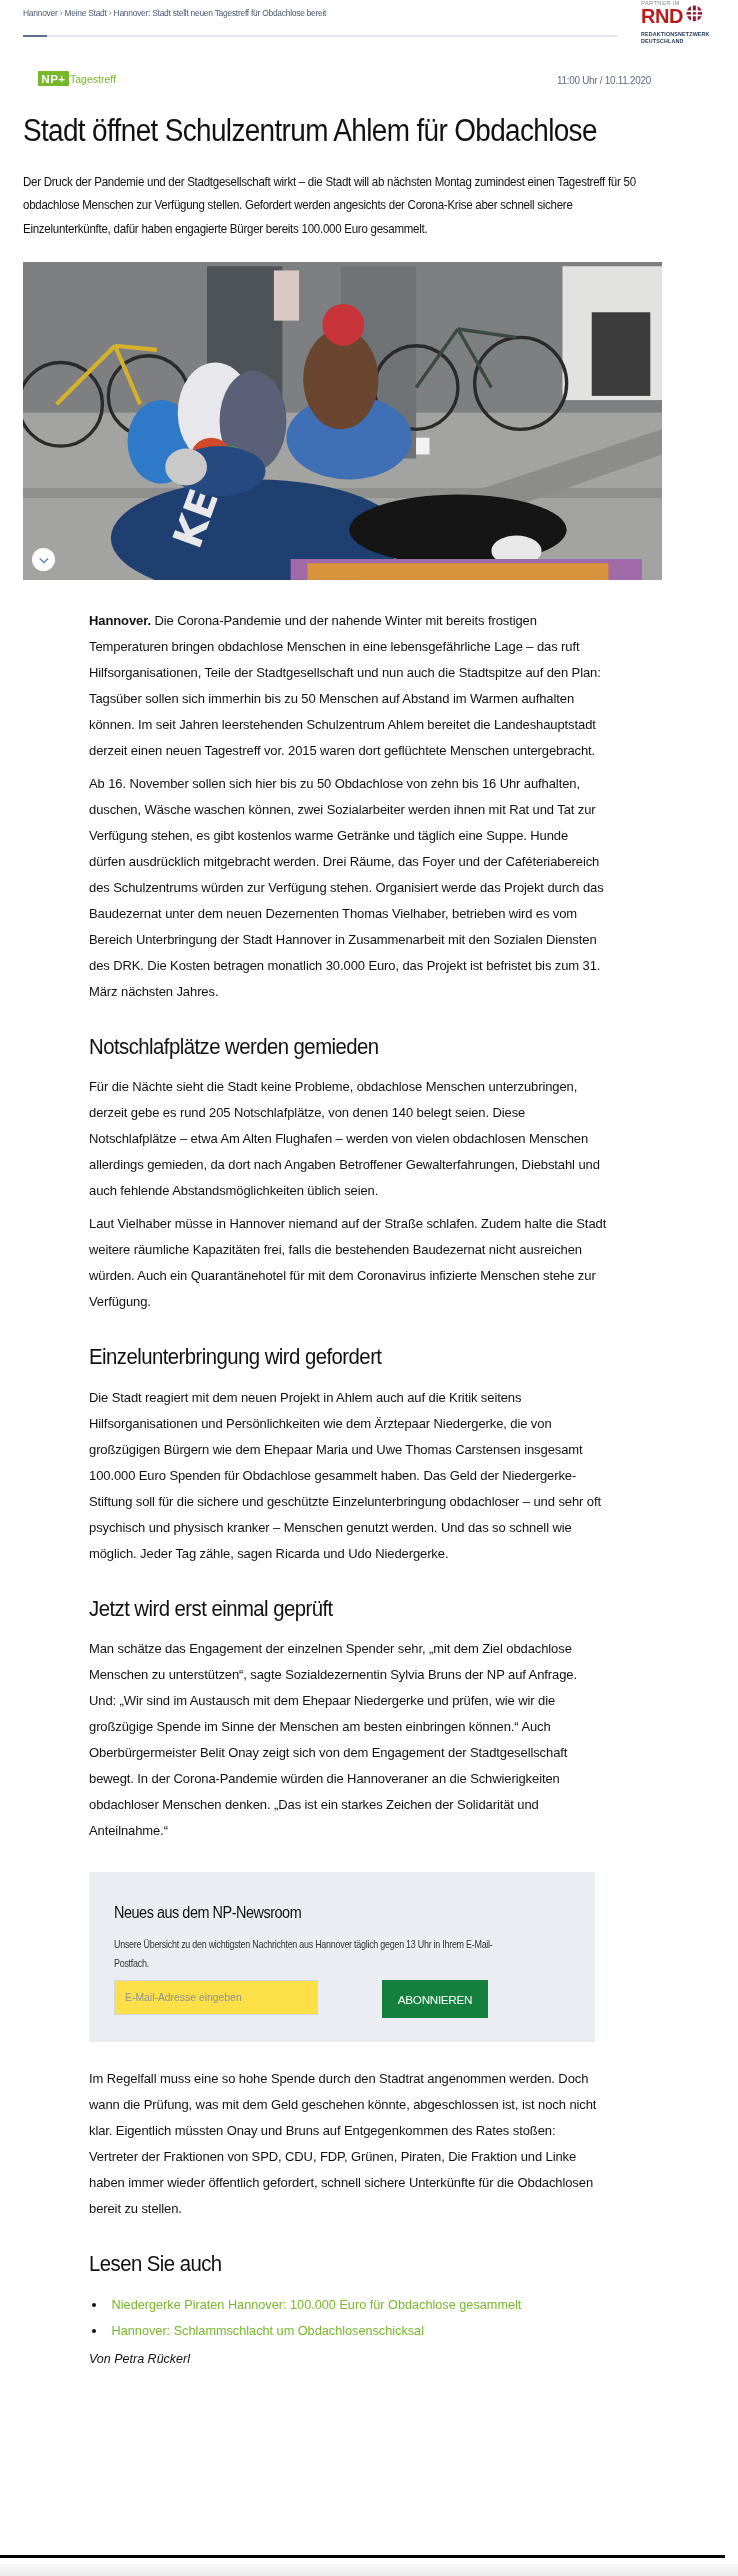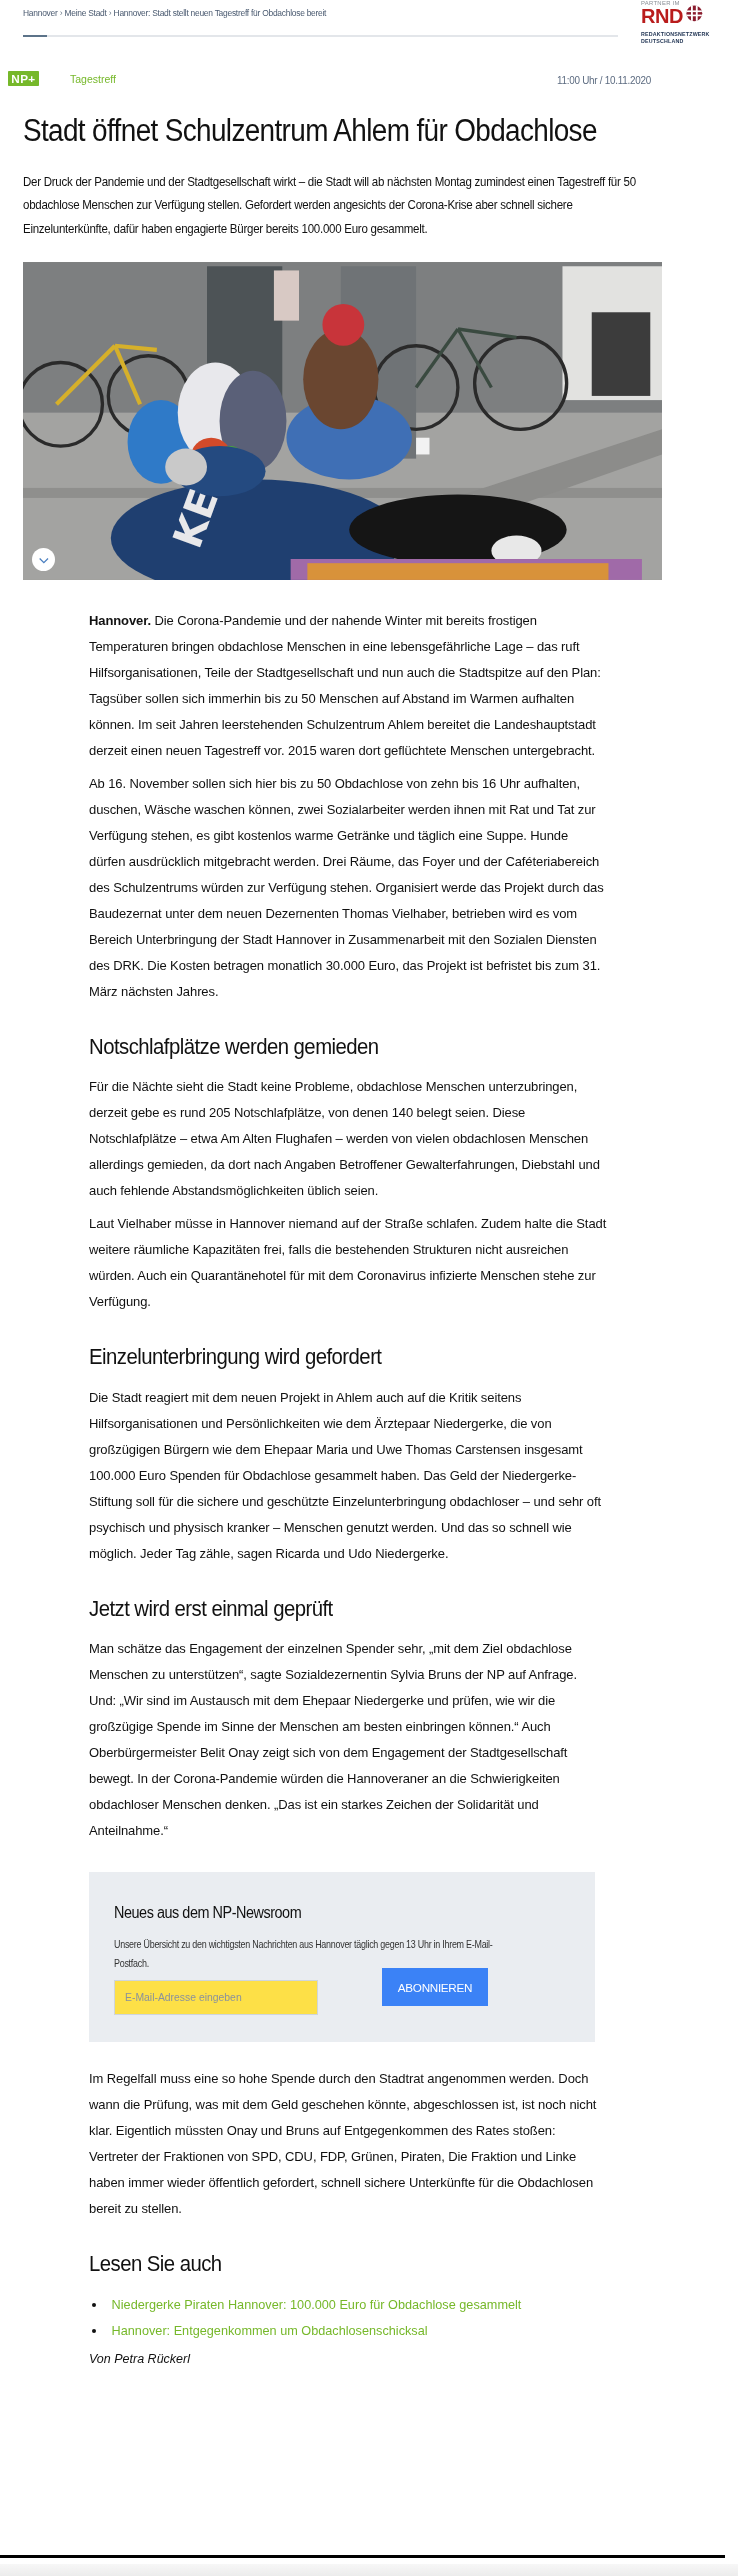--- a/index.html
+++ b/index.html
@@ -13,21 +13,21 @@
     .progress-track { position: absolute; left: 23.4px; top: 35px; width: 595px; height: 1.7px; background: #e3e6ea; }
     .progress-fill { position: absolute; left: 0; top: 0; height: 1.7px; background: #5c7389; }
 
     .rnd-logo { position: absolute; left: 641px; top: 0px; width: 92px; height: 48px; }
     .rnd-partner { position: absolute; left: 0; top: 0; font-size: 5.9px; color: #8a8f96; letter-spacing: 0.3px; }
     .rnd-word { position: absolute; left: 0; top: 5.9px; font-size: 20px; font-weight: bold; color: #b91c1c; letter-spacing: -0.4px; line-height: 20px; }
     .rnd-mark { position: absolute; left: 45px; top: 5px; width: 16.7px; height: 16.7px; }
     .rnd-sub { position: absolute; left: 0; top: 31px; font-size: 5.3px; font-weight: bold; color: #1c3050; line-height: 6.7px; letter-spacing: 0.2px; }
 
     
-    .badge { position: absolute; left: 8px; top: 71px; height: 15px; padding: 0 3.3px; background: #76b82a; color: #fff;
+    .badge { position: absolute; left: 38px; top: 71px; height: 15px; padding: 0 3.3px; background: #76b82a; color: #fff;
              font-weight: bold; font-size: 11.7px; line-height: 15px; border-radius: 0.8px; letter-spacing: 0.4px; }
     .kicker { position: absolute; left: 70px; top: 72px; font-size: 11.7px; color: #76b82a; transform: scaleX(0.9); transform-origin: left top; }
     .timestamp { position: absolute; left: 557px; top: 74px; font-size: 11px; color: #5c6b80; letter-spacing: -0.3px; transform: scaleX(0.9); transform-origin: left top; white-space: nowrap; }
 
     
     .title { position: absolute; left: 23.4px; top: 113px; margin: 0; font-size: 31px; font-weight: normal; color: #111;
              letter-spacing: -0.7px; transform: scaleX(0.9); transform-origin: left top; white-space: nowrap; }
     .lead { position: absolute; left: 23.4px; top: 170px; width: 719px; margin: 0; font-size: 13.4px; line-height: 23.4px; color: #111;
             letter-spacing: -0.3px; transform: scaleX(0.86); transform-origin: left top; }
 
@@ -43,21 +43,21 @@
     .article p strong { font-weight: bold; }
     .article h2 { margin: 20px 0 11.7px 0; font-size: 22.6px; font-weight: normal; color: #111; line-height: 33px;
                   letter-spacing: -0.6px; transform: scaleX(0.9); transform-origin: left top; white-space: nowrap; }
 
     .newsletter { margin: 28px 0 23.4px 0; width: 506px; height: 170px; background: #eaedf1; position: relative; }
     .nl-title { position: absolute; left: 25px; top: 32px; font-size: 16px; color: #111; letter-spacing: -0.5px; transform: scaleX(0.9); transform-origin: left top; white-space: nowrap; }
     .nl-desc { position: absolute; left: 25px; top: 64px; width: 468px; font-size: 10.4px; line-height: 18.4px; color: #333; letter-spacing: -0.3px; transform: scaleX(0.86); transform-origin: left top; }
     .nl-input { position: absolute; left: 25px; top: 108px; width: 204px; height: 35px; border: 0.8px solid #cfd5dc; background: #fde047;
                 box-sizing: border-box; padding: 0 10px; font-size: 10.4px; color: #333; font-family: "Liberation Sans", sans-serif; outline: none; }
     .nl-input::placeholder { color: #8a929c; }
-    .nl-button { position: absolute; left: 293px; top: 96px; width: 106px; height: 38px; background: #3b82f6; color: #fff; border: none;
+    .nl-button { position: absolute; left: 293px; top: 108px; width: 106px; height: 38px; background: #15803d; color: #fff; border: none;
                  font-size: 11.7px; font-family: "Liberation Sans", sans-serif; letter-spacing: -0.3px; cursor: pointer; }
 
     .related { list-style: none; margin: 6.7px 0 8.4px 0; padding: 0; }
     .related li { position: relative; padding-left: 22.6px; font-size: 12.7px; line-height: 26px; }
     .related li .bullet { position: absolute; left: 3.3px; top: 11px; width: 4.2px; height: 4.2px; border-radius: 50%; background: #111; }
     .related li a { color: #76b82a; text-decoration: none; }
     .author { font-style: italic; font-size: 12.5px; color: #111; margin-top: 3px; }
 
     .footer-rule { position: absolute; left: 0; top: 2555px; width: 725px; height: 2.5px; background: #000; }
     .footer-band { position: absolute; left: 0; top: 2564px; width: 739px; height: 11.7px; background: linear-gradient(#f7f7f7, #ececec); }
@@ -151,40 +151,40 @@
     </svg>
   </button>
 </div>
 
 <div class="article">
   <p><strong>Hannover.</strong> <span>Die Corona-Pandemie und der nahende Winter mit bereits frostigen Temperaturen bringen obdachlose Menschen in eine lebensgefährliche Lage – das ruft Hilfsorganisationen, Teile der Stadtgesellschaft und nun auch die Stadtspitze auf den Plan: Tagsüber sollen sich immerhin bis zu 50 Menschen auf Abstand im Warmen aufhalten können. Im seit Jahren leerstehenden Schulzentrum Ahlem bereitet die Landeshauptstadt derzeit einen neuen Tagestreff vor. 2015 waren dort geflüchtete Menschen untergebracht.</span></p>
   <p>Ab 16. November sollen sich hier bis zu 50 Obdachlose von zehn bis 16 Uhr aufhalten, duschen, Wäsche waschen können, zwei Sozialarbeiter werden ihnen mit Rat und Tat zur Verfügung stehen, es gibt kostenlos warme Getränke und täglich eine Suppe. Hunde dürfen ausdrücklich mitgebracht werden. Drei Räume, das Foyer und der Caféteriabereich des Schulzentrums würden zur Verfügung stehen. Organisiert werde das Projekt durch das Baudezernat unter dem neuen Dezernenten Thomas Vielhaber, betrieben wird es vom Bereich Unterbringung der Stadt Hannover in Zusammenarbeit mit den Sozialen Diensten des DRK. Die Kosten betragen monatlich 30.000 Euro, das Projekt ist befristet bis zum 31. März nächsten Jahres.</p>
 
   <h2 style="margin-top:25px">Notschlafplätze werden gemieden</h2>
   <p>Für die Nächte sieht die Stadt keine Probleme, obdachlose Menschen unterzubringen, derzeit gebe es rund 205 Notschlafplätze, von denen 140 belegt seien. Diese Notschlafplätze – etwa Am Alten Flughafen – werden von vielen obdachlosen Menschen allerdings gemieden, da dort nach Angaben Betroffener Gewalterfahrungen, Diebstahl und auch fehlende Abstandsmöglichkeiten üblich seien.</p>
-  <p>Laut Vielhaber müsse in Hannover niemand auf der Straße schlafen. Zudem halte die Stadt weitere räumliche Kapazitäten frei, falls die bestehenden Strukturen nicht ausreichen würden. Auch ein Quarantänehotel für mit dem Coronavirus infizierte Menschen stehe zur Verfügung.</p>
+  <p>Laut Vielhaber müsse in Hannover niemand auf der Straße schlafen. Zudem halte die Stadt weitere räumliche Kapazitäten frei, falls die bestehenden Baudezernat nicht ausreichen würden. Auch ein Quarantänehotel für mit dem Coronavirus infizierte Menschen stehe zur Verfügung.</p>
 
   <h2 style="margin-top:25px">Einzelunterbringung wird gefordert</h2>
   <p>Die Stadt reagiert mit dem neuen Projekt in Ahlem auch auf die Kritik seitens Hilfsorganisationen und Persönlichkeiten wie dem Ärztepaar Niedergerke, die von großzügigen Bürgern wie dem Ehepaar Maria und Uwe Thomas Carstensen insgesamt 100.000 Euro Spenden für Obdachlose gesammelt haben. Das Geld der Niedergerke-Stiftung soll für die sichere und geschützte Einzelunterbringung obdachloser – und sehr oft psychisch und physisch kranker – Menschen genutzt werden. Und das so schnell wie möglich. Jeder Tag zähle, sagen Ricarda und Udo Niedergerke.</p>
 
   <h2 style="margin-top:25px">Jetzt wird erst einmal geprüft</h2>
   <p>Man schätze das Engagement der einzelnen Spender sehr, „mit dem Ziel obdachlose Menschen zu unterstützen“, sagte Sozialdezernentin Sylvia Bruns der NP auf Anfrage. Und: „Wir sind im Austausch mit dem Ehepaar Niedergerke und prüfen, wie wir die großzügige Spende im Sinne der Menschen am besten einbringen können.“ Auch Oberbürgermeister Belit Onay zeigt sich von dem Engagement der Stadtgesellschaft bewegt. In der Corona-Pandemie würden die Hannoveraner an die Schwierigkeiten obdachloser Menschen denken. „Das ist ein starkes Zeichen der Solidarität und Anteilnahme.“</p>
 
   <div class="newsletter">
     <div class="nl-title">Neues aus dem NP-Newsroom</div>
     <div class="nl-desc">Unsere Übersicht zu den wichtigsten Nachrichten aus Hannover täglich gegen 13 Uhr in Ihrem E-Mail-Postfach.</div>
     <input class="nl-input" type="email" placeholder="E-Mail-Adresse eingeben" style="">
     <button class="nl-button">ABONNIEREN</button>
   </div>
 
   <p>Im Regelfall muss eine so hohe Spende durch den Stadtrat angenommen werden. Doch wann die Prüfung, was mit dem Geld geschehen könnte, abgeschlossen ist, ist noch nicht klar. Eigentlich müssten Onay und Bruns auf Entgegenkommen des Rates stoßen: Vertreter der Fraktionen von SPD, CDU, FDP, Grünen, Piraten, Die Fraktion und Linke haben immer wieder öffentlich gefordert, schnell sichere Unterkünfte für die Obdachlosen bereit zu stellen.</p>
 
   <h2 style="margin-top:25px">Lesen Sie auch</h2>
   <ul class="related">
     <li><span class="bullet"></span><a href="#">Niedergerke Piraten Hannover: 100.000 Euro für Obdachlose gesammelt</a></li>
-    <li><span class="bullet"></span><a href="#">Hannover: Entgegenkommen um Obdachlosenschicksal</a></li>
+    <li><span class="bullet"></span><a href="#">Hannover: Schlammschlacht um Obdachlosenschicksal</a></li>
   </ul>
   <div class="author">Von Petra Rückerl</div>
 </div>
 
 <div class="footer-rule"></div>
 <div class="footer-band"></div>
 
 
 </body></html>

